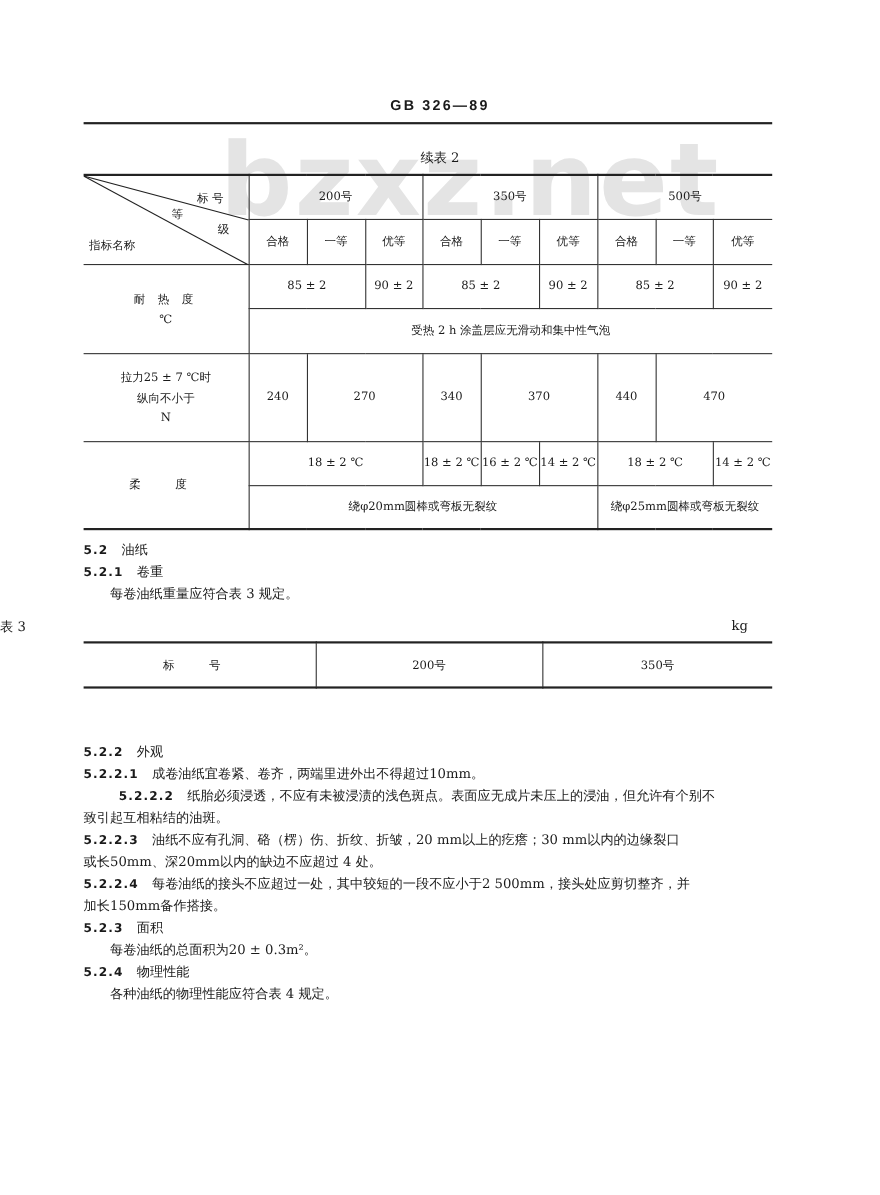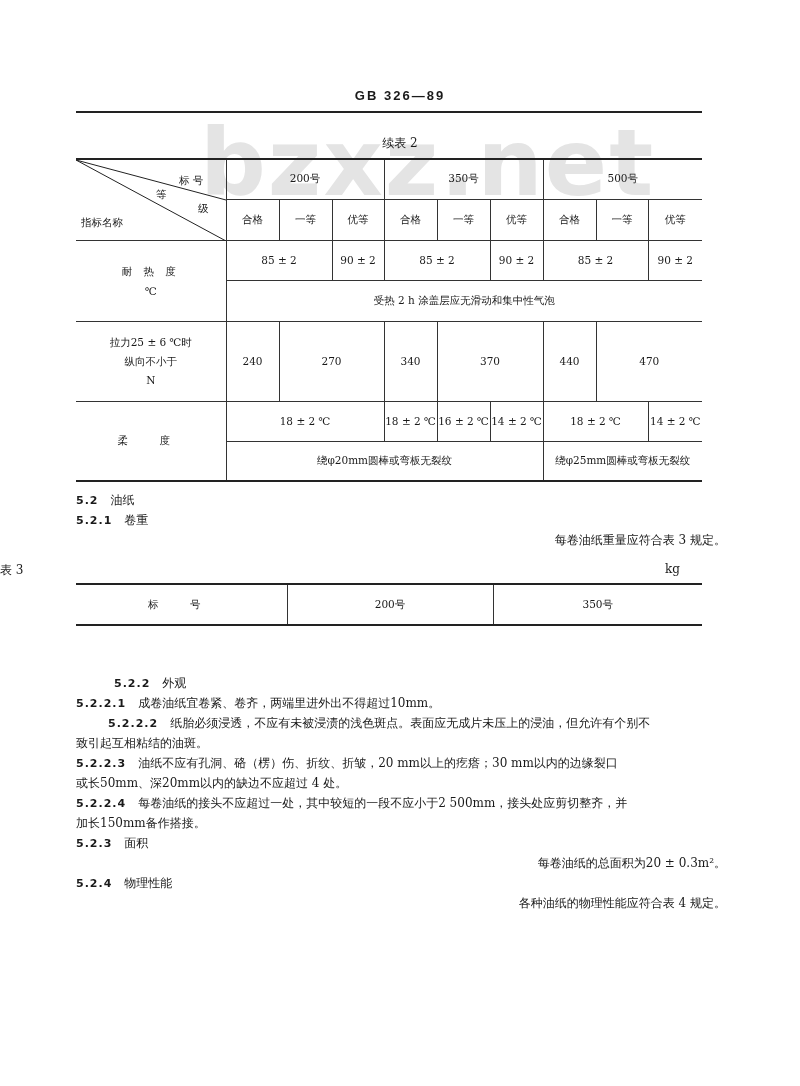--- a/index.html
+++ b/index.html
@@ -21,21 +21,21 @@
     .diag-cell { position: relative; }
     .diag-cell svg { position: absolute; left: 0; top: 0; }
     .diag-label { position: absolute; font-size: 10.5px; }
     table.t3 { position: absolute; left: 76px; top: 583px; width: 626px; border-collapse: collapse;
                table-layout: fixed; font-size: 10.5px; z-index: 2; border-top: 2px solid #222; border-bottom: 2px solid #222; }
     table.t3 td { border: 1px solid #333; text-align: center; height: 39px; padding: 0; }
     table.t3 td:first-child { border-left: none; }
     table.t3 td:last-child { border-right: none; }
     .para { position: absolute; left: 76px; width: 626px; font-size: 12px; line-height: 19px; z-index: 2; }
     .num { font-family: "DejaVu Sans", sans-serif; font-weight: bold; font-size: 11px; margin-right: 12px; letter-spacing: 1px; }
-    .indent { padding-left: 24px; text-align: right; }
+    .indent { padding-left: 24px; }
     .spaced { letter-spacing: 14px; }
   </style>
 </head>
 <body>
 
 <div class="watermark">bzxz.net</div>
 
 <div class="doc-header">GB 326—89</div>
 <div class="header-rule"></div>
 
@@ -93,21 +93,21 @@
     <td>90 ± 2</td>
     <td colspan="2">85 ± 2</td>
     <td>90 ± 2</td>
   </tr>
   <tr style="height:41px">
     <td colspan="9">受热 2 h 涂盖层应无滑动和集中性气泡</td>
   </tr>
 
   <tr style="height:80px">
     <td>
-      <div>拉力25 ± 6 ℃时</div>
+      <div>拉力25 ± 7 ℃时</div>
       <div style="margin-top:5px">纵向不小于</div>
       <div style="margin-top:5px">N</div>
     </td>
     <td>240</td>
     <td colspan="2">270</td>
     <td>340</td>
     <td colspan="2">370</td>
     <td>440</td>
     <td colspan="2">470</td>
   </tr>
@@ -149,21 +149,21 @@
     </colgroup>
   <tbody>
       <tr>
     <td><span class="spaced">标 号</span></td>
     <td>200号</td>
     <td>350号</td>
   </tr>
 </tbody>
   </table>
 
-<div class="para" style="top:674px;margin-left:38px;">
+<div class="para" style="top:674px;">
   <span class="num">5.2.2</span><span>外观</span>
 </div>
 <div class="para" style="top:694px;">
   <span class="num">5.2.2.1</span><span>成卷油纸宜卷紧、卷齐，两端里进外出不得超过10mm。</span>
 </div>
 <div class="para" style="top:714px;margin-left:32px;">
   <span class="num">5.2.2.2</span><span>纸胎必须浸透，不应有未被浸渍的浅色斑点。表面应无成片未压上的浸油，但允许有个别不</span>
 </div>
 <div class="para" style="top:734px;">致引起互相粘结的油斑。</div>
 <div class="para" style="top:754px;">

